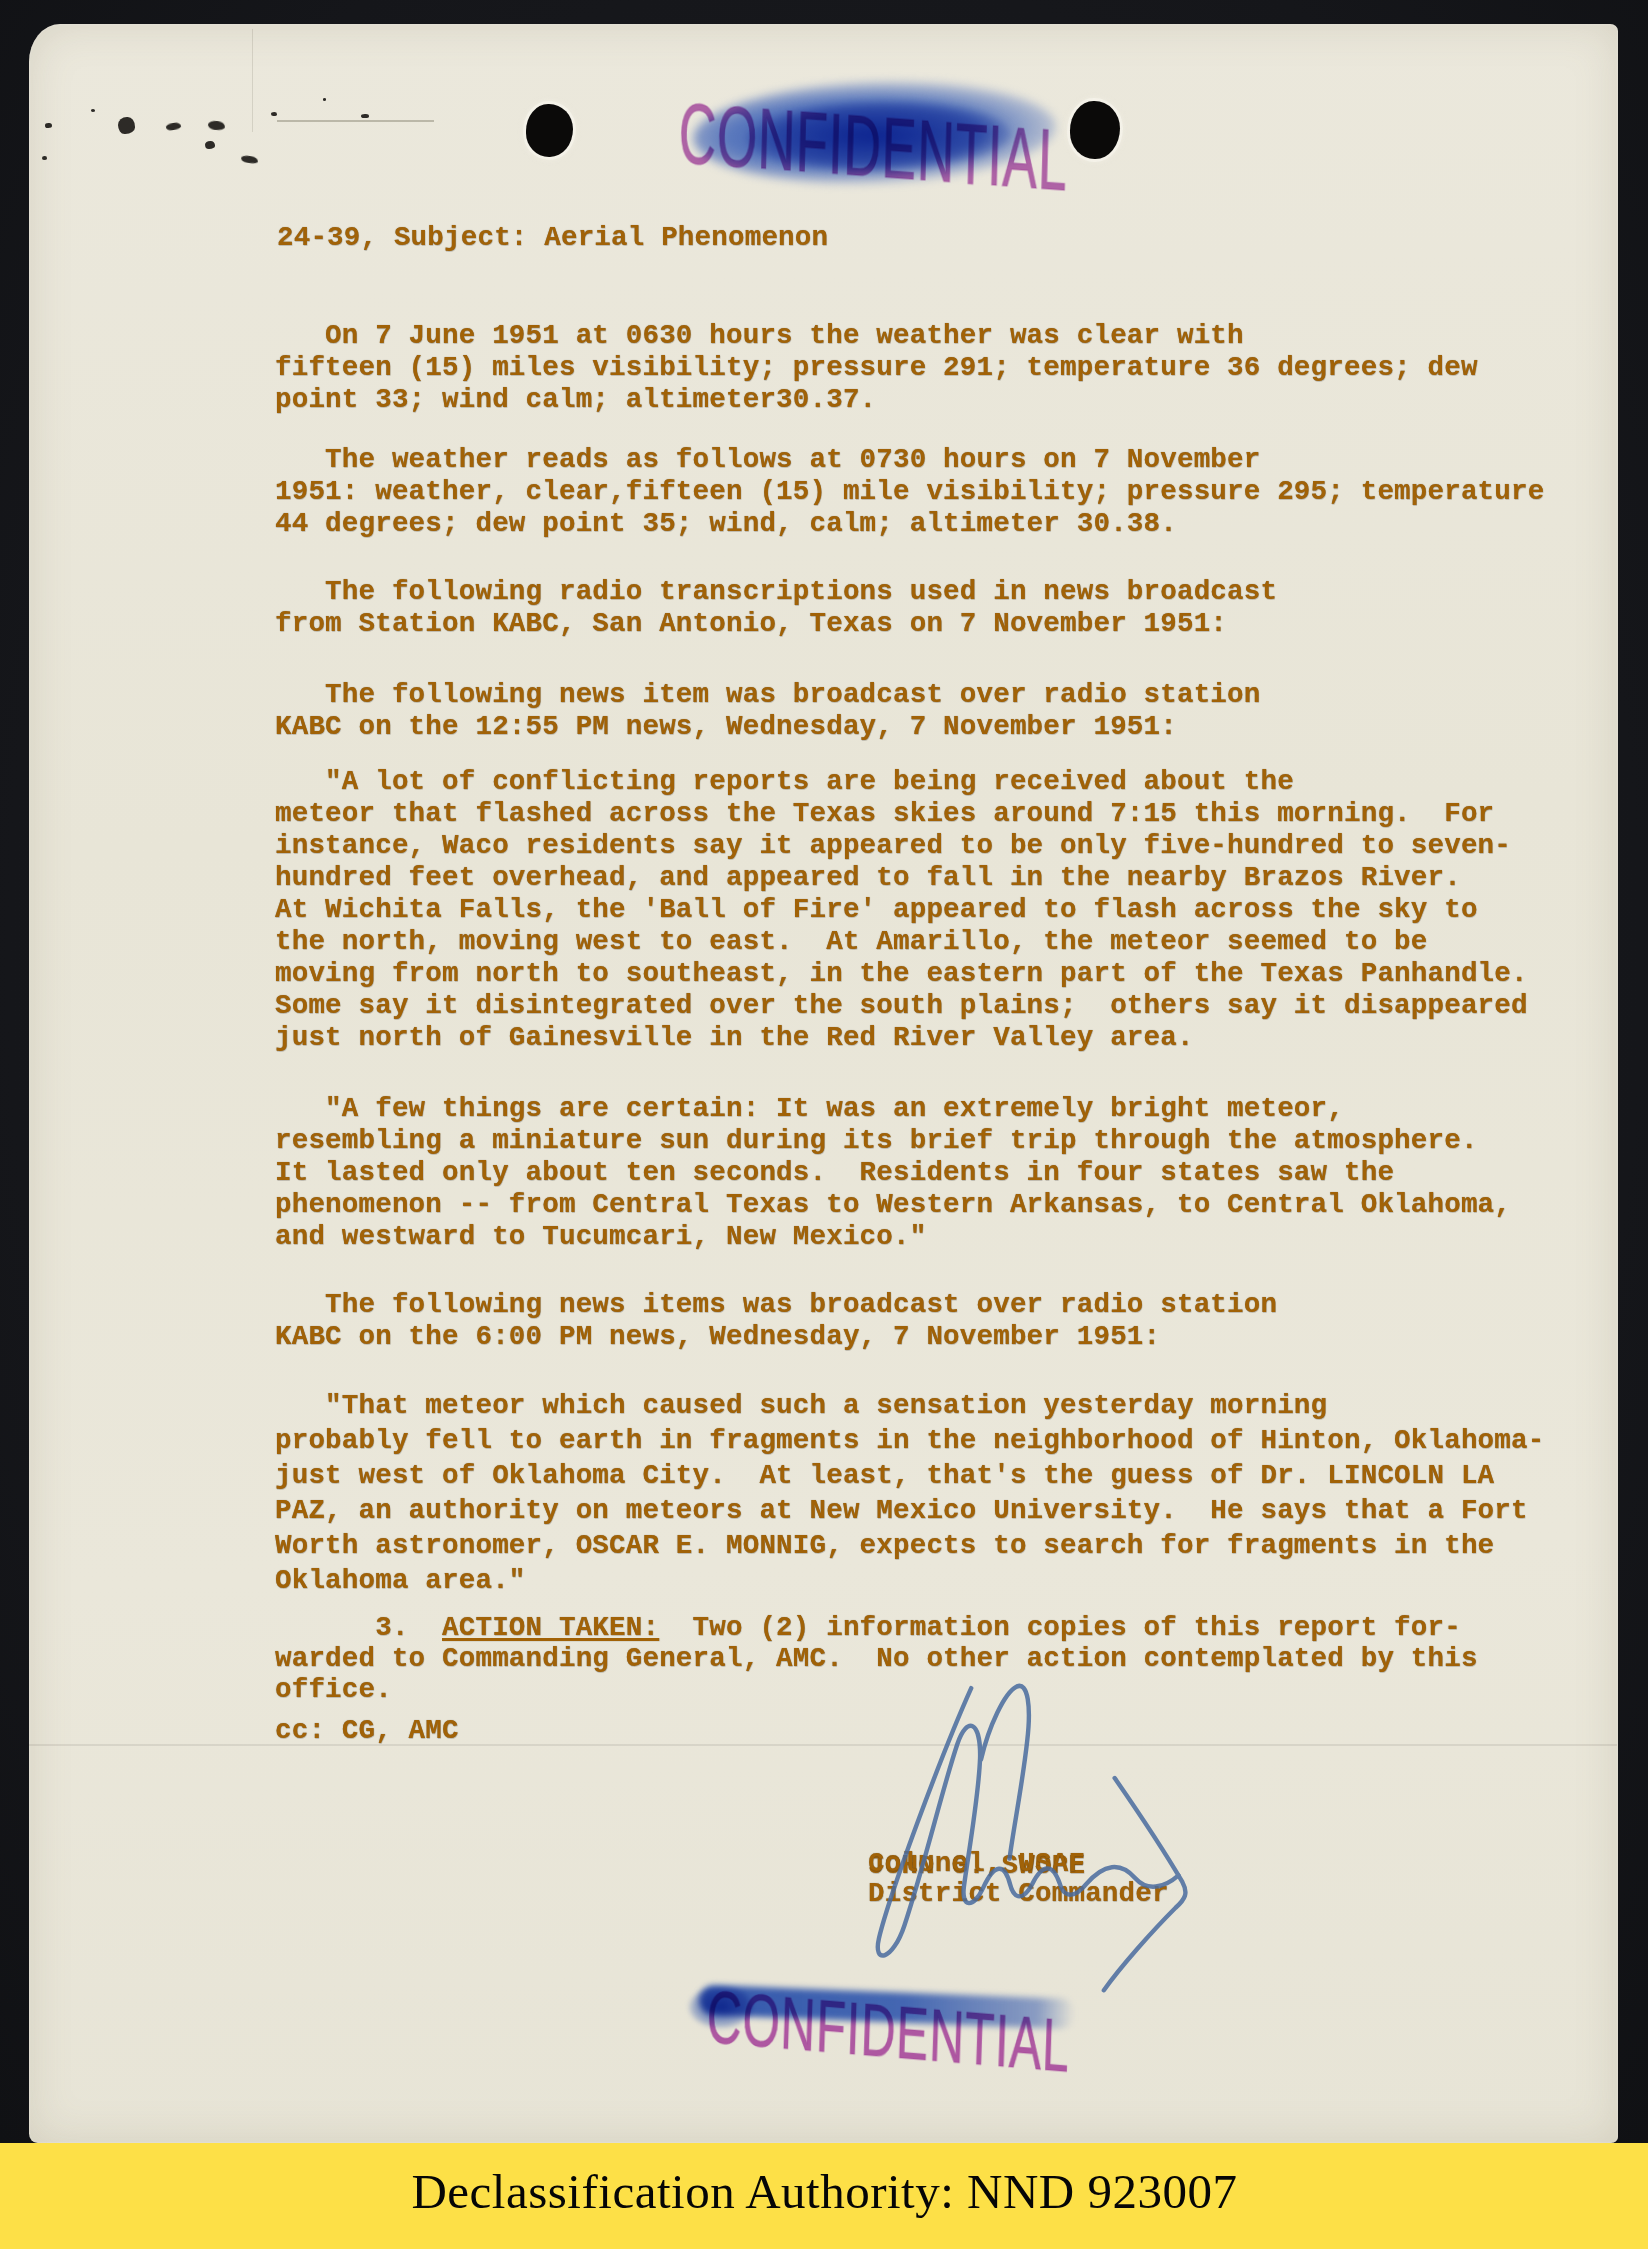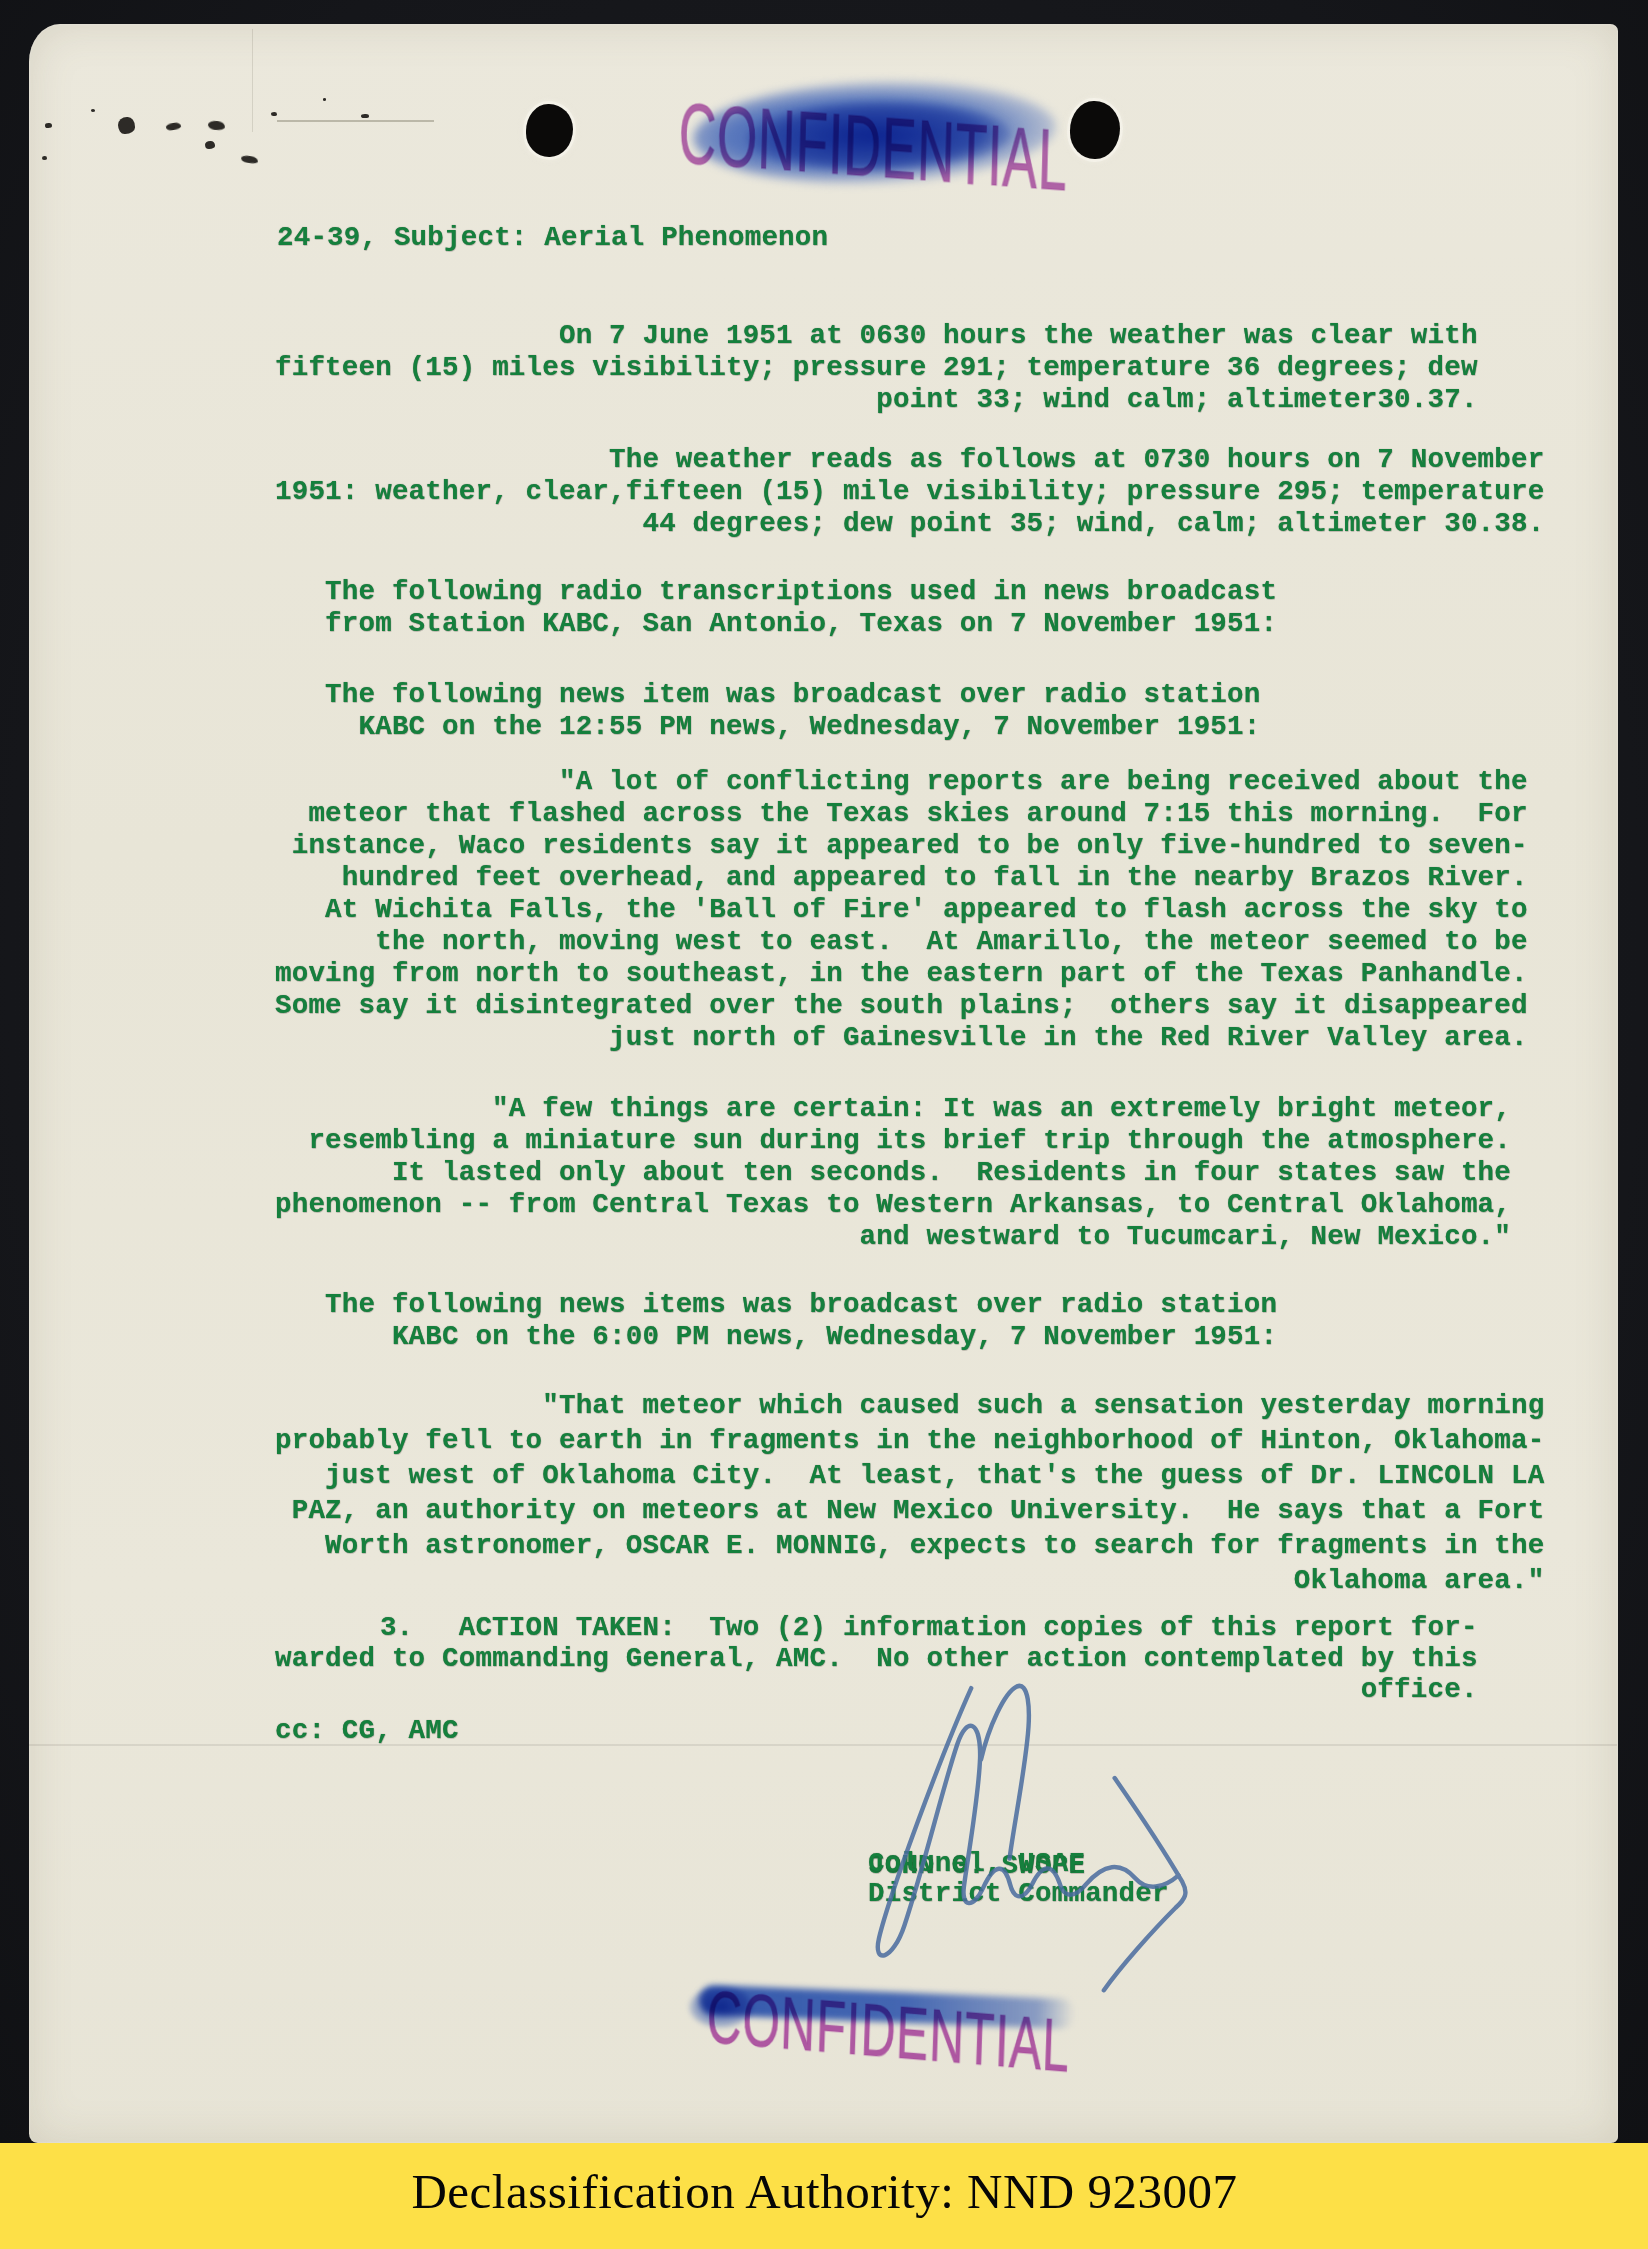--- a/index.html
+++ b/index.html
@@ -30,29 +30,28 @@
   }
   .crease-v {
     position: absolute; left: 252px; top: 29.4px; width: 1px; height: 103px;
     background: rgba(110,105,90,0.18);
   }
   
   .para {
     position: absolute; left: 275px;
     white-space: pre;
     font: 700 27.5px/32px "Liberation Mono", "DejaVu Sans Mono", monospace;
-    color: #15803d;
+    color: #a16207;
     text-shadow: 0 0 1px rgba(54,52,47,0.55), 0.5px 0.5px 0 rgba(54,52,47,0.18);
     letter-spacing: 0.2px;
-    text-align: right;
   }
   .u {
+    text-decoration: underline;
     text-decoration-thickness: 2.5px;
     text-underline-offset: 3.4px;
-    margin-left: 12px;
   }
   
   .punch {
     position: absolute; background: #0b0a09;
     border-radius: 48% 52% 50% 50% / 52% 48% 54% 46%;
     filter: blur(0.7px);
     box-shadow: 0 0 0 2.9px rgba(250,248,240,0.55), 0 0 4.9px 3.9px rgba(250,248,240,0.25);
   }
   
   .stamp {

